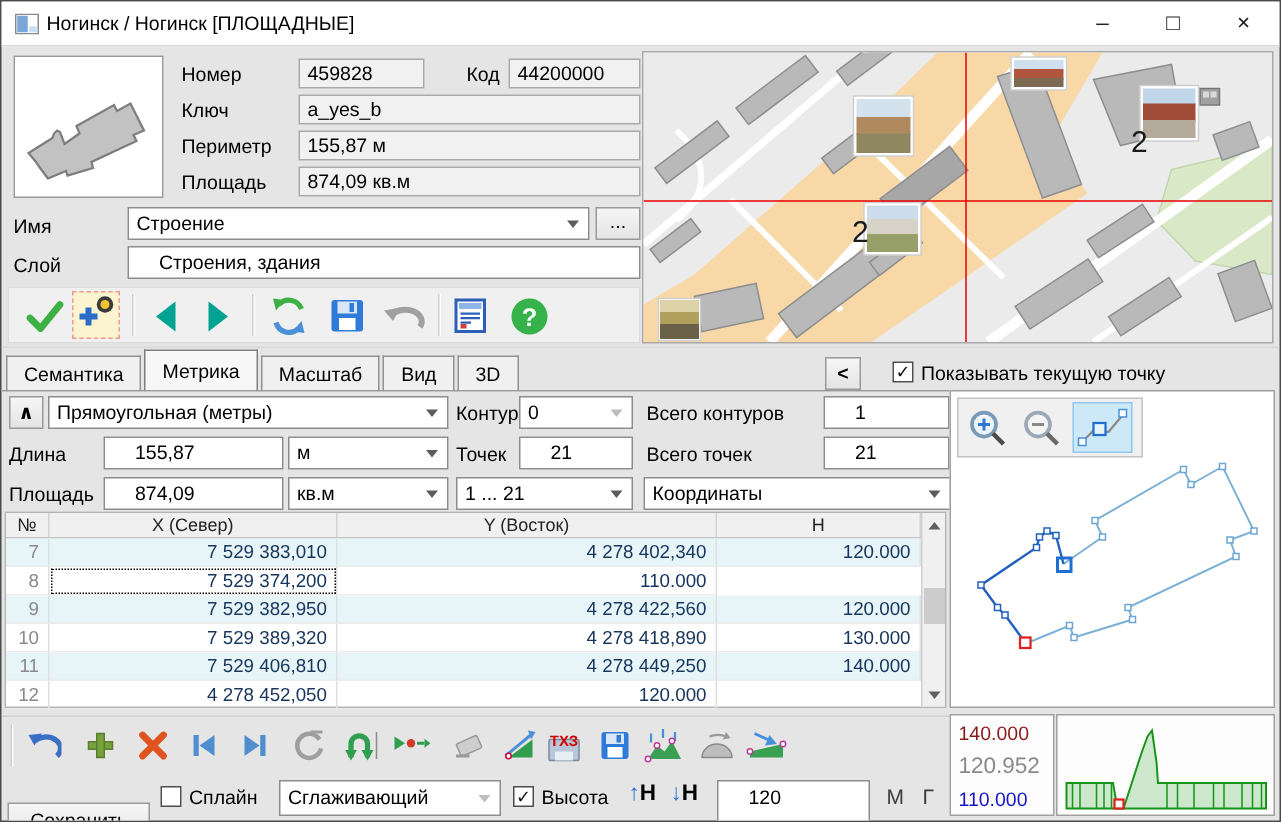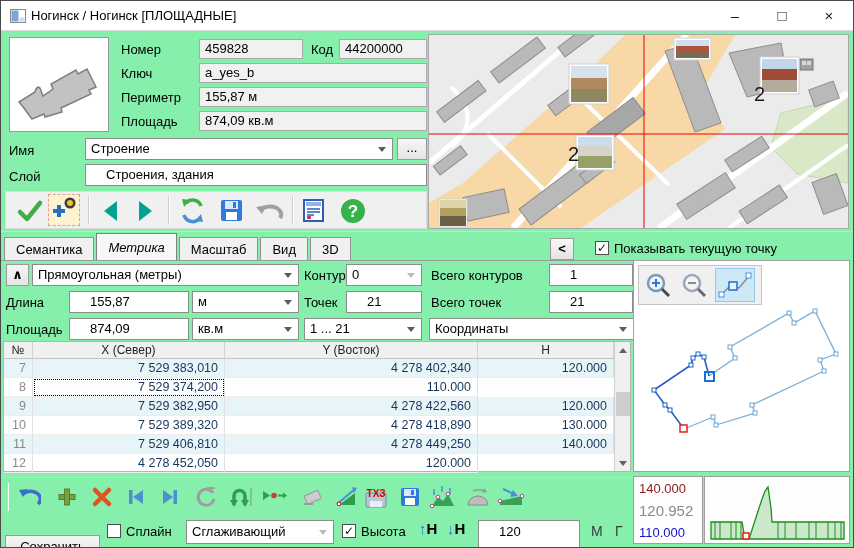--- a/index.html
+++ b/index.html
@@ -1,37 +1,37 @@
 <!DOCTYPE html>
 <html><head>
 <meta charset="utf-8">
 <style>
   html,body{margin:0;padding:0;background:#c8c8c8;}
   *{box-sizing:border-box;}
-  .window{position:relative;width:854px;height:548px;background:#86efac;border:1px solid #4a4a4a;
+  .window{position:relative;width:854px;height:548px;background:#e5e5e5;border:1px solid #4a4a4a;
     font-family:"Liberation Sans","DejaVu Sans",sans-serif;font-size:13px;color:#000;overflow:hidden;}
   .abs{position:absolute;}
   .titlebar{left:0;top:0;width:852px;height:30px;background:#ffffff;border-bottom:1px solid #d9d9d9;}
   .title-text{left:30px;top:7px;font-size:13px;}
   .winbtn{width:44px;height:29px;text-align:center;line-height:29px;font-size:15px;color:#222;}
   .fld{background:#f1f1f1;border:1px solid #a9a9a9;padding:1px 5px;line-height:16px;font-size:13px;}
   .wfld{background:#fff;border:1px solid #8c8c8c;padding:2px 20px;font-size:13px;}
   .combo{background:#fff;border:1px solid #8c8c8c;padding:2px 20px 2px 5px;font-size:13px;position:absolute;}
   .combo .car{position:absolute;right:6px;top:50%;margin-top:-2px;width:0;height:0;
      border-left:4px solid transparent;border-right:4px solid transparent;border-top:5px solid #5c5c5c;}
   .combo .car.dis{border-top-color:#bdbdbd;}
   .lbl{font-size:13px;white-space:nowrap;}
   .btn{background:linear-gradient(#f6f6f6,#e4e4e4);border:1px solid #9a9a9a;text-align:center;}
   .cb{width:14px;height:14px;background:#fff;border:1px solid #4d4d4d;font-size:12px;line-height:13px;
       text-align:center;font-weight:bold;color:#111;position:absolute;}
   .sep-v{width:2px;border-left:1px solid #cfcfcf;border-right:1px solid #fff;position:absolute;}
   .tabs{left:3px;top:234px;display:flex;align-items:flex-end;position:absolute;height:26px;}
   .tab{border:1px solid #919191;border-bottom:none;background:#f0f0f0;padding:4px 11px 4px 11px;
        font-size:13px;margin-right:2px;height:24px;}
-  .tab.active{background:#f7f7f7;height:28px;padding-top:6px;border-color:#7f7f7f;position:relative;top:0px;font-style:italic;}
+  .tab.active{background:#f7f7f7;height:28px;padding-top:6px;border-color:#7f7f7f;position:relative;top:0px;}
   .pane-line{left:0;top:259px;width:632px;height:1px;background:#ffffff;border-top:1px solid #9a9a9a;}
   .tbl{left:2px;top:340px;width:628px;height:131px;background:#fff;border:1px solid #b4b4b4;}
   .tbl-head{display:grid;grid-template-columns:29px 192px 253px 136px;height:17px;background:#f0f0f0;
      border-bottom:1px solid #c4c4c4;}
   .tbl-head div{border-right:1px solid #d2d2d2;text-align:center;font-size:12px;line-height:16px;color:#222;}
   .trow{display:grid;grid-template-columns:29px 192px 253px 136px;height:19px;}
   .trow.alt{background:#e7f5f8;}
   .trow div{border-right:1px solid #e0e0e0;border-bottom:1px solid #ececec;font-size:12.5px;line-height:18px;
      text-align:right;padding-right:6px;color:#17365d;}
   .trow div.rn{color:#8a8a8a;}
@@ -66,21 +66,21 @@
     <div class="abs winbtn" style="left:806px;top:0">×</div>
   </div>
 
   <div class="abs" style="left:8px;top:36px;width:100px;height:95px;background:#fff;border:1px solid #9a9a9a">
     <svg width="98" height="93" viewBox="0 0 98 93">
       <polygon points="22,81 34,76 35,79 52,74 51,70 81,56 79,52 86,49 77,31 68,36 66,32 41,46 43,51 33,58 30,50 28,49 26,51 25,54 9,64 14,70 16,73" fill="#c2c2c2" stroke="#7e7e7e" stroke-width="1.5"></polygon>
     </svg>
   </div>
 
   <div class="abs lbl" style="left:120px;top:41px">Номер</div>
-  <div class="abs fld" style="left:198px;top:38px;width:104px;height:20px">459828</div>
+  <div class="abs fld" style="left:198px;top:38px;width:84px;height:20px">459828</div>
   <div class="abs lbl" style="left:310px;top:41px">Код</div>
   <div class="abs fld" style="left:338px;top:38px;width:88px;height:20px">44200000</div>
 
   <div class="abs lbl" style="left:120px;top:65px">Ключ</div>
   <div class="abs fld" style="left:198px;top:62px;width:228px;height:20px">a_yes_b</div>
 
   <div class="abs lbl" style="left:120px;top:89px">Периметр</div>
   <div class="abs fld" style="left:198px;top:86px;width:228px;height:20px">155,87 м</div>
 
   <div class="abs lbl" style="left:120px;top:113px">Площадь</div>

